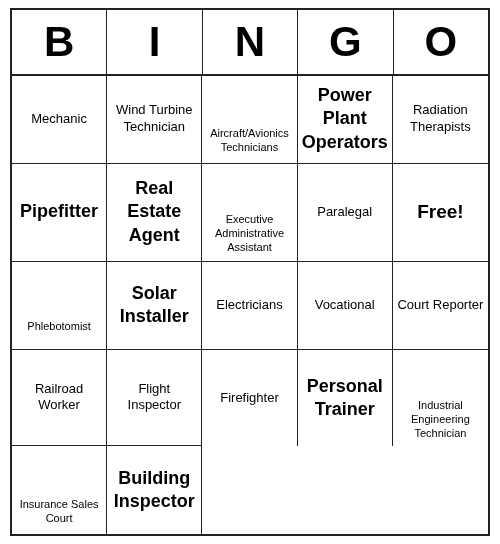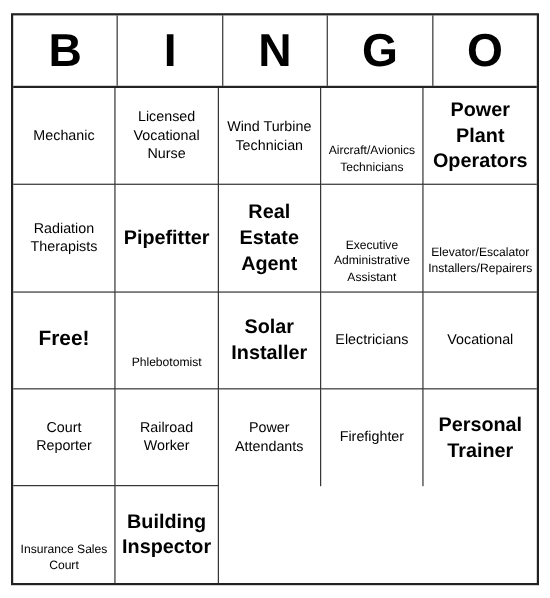--- a/index.html
+++ b/index.html
@@ -80,23 +80,20 @@
       <div class="bingo-header-cell">I</div>
       <div class="bingo-header-cell">N</div>
       <div class="bingo-header-cell">G</div>
       <div class="bingo-header-cell">O</div>
     </div>
   <div class="bingo-grid">
   <div class="bingo-cell">
         <span class="cell-text">Mechanic</span>
       </div>
       <div class="bingo-cell">
-        <span class="cell-text">Licensed Vocational Nurse</span>
-      </div>
-      <div class="bingo-cell">
         <span class="cell-text">Wind Turbine Technician</span>
       </div>
       <div class="bingo-cell">
         <span class="cell-text small">Aircraft/Avionics Technicians</span>
       </div>
       <div class="bingo-cell">
         <span class="cell-text large">Power Plant Operators</span>
       </div>
       <div class="bingo-cell">
         <span class="cell-text">Radiation Therapists</span>
@@ -104,21 +101,21 @@
       <div class="bingo-cell">
         <span class="cell-text large">Pipefitter</span>
       </div>
       <div class="bingo-cell">
         <span class="cell-text large">Real Estate Agent</span>
       </div>
       <div class="bingo-cell">
         <span class="cell-text small">Executive Administrative Assistant</span>
       </div>
       <div class="bingo-cell">
-        <span class="cell-text small">Elevator/Escalator Installers/Repairers</span>
+        <span class="cell-text">Paralegal</span>
       </div>
       <div class="bingo-cell">
         <span class="cell-text xlarge">Free!</span>
       </div>
       <div class="bingo-cell">
         <span class="cell-text small">Phlebotomist</span>
       </div>
       <div class="bingo-cell">
         <span class="cell-text large">Solar Installer</span>
       </div>
@@ -128,27 +125,30 @@
       <div class="bingo-cell">
         <span class="cell-text">Vocational</span>
       </div>
       <div class="bingo-cell">
         <span class="cell-text">Court Reporter</span>
       </div>
       <div class="bingo-cell">
         <span class="cell-text">Railroad Worker</span>
       </div>
       <div class="bingo-cell">
-        <span class="cell-text">Power Attendants</span>
+        <span class="cell-text">Flight Inspector</span>
       </div>
       <div class="bingo-cell">
         <span class="cell-text">Firefighter</span>
       </div>
       <div class="bingo-cell">
         <span class="cell-text large">Personal Trainer</span>
+      </div>
+      <div class="bingo-cell">
+        <span class="cell-text small">Industrial Engineering Technician</span>
       </div>
       <div class="bingo-cell">
         <span class="cell-text small">Insurance Sales Court</span>
       </div>
       <div class="bingo-cell">
         <span class="cell-text large">Building Inspector</span>
       </div>
     </div>
 </div>
 

